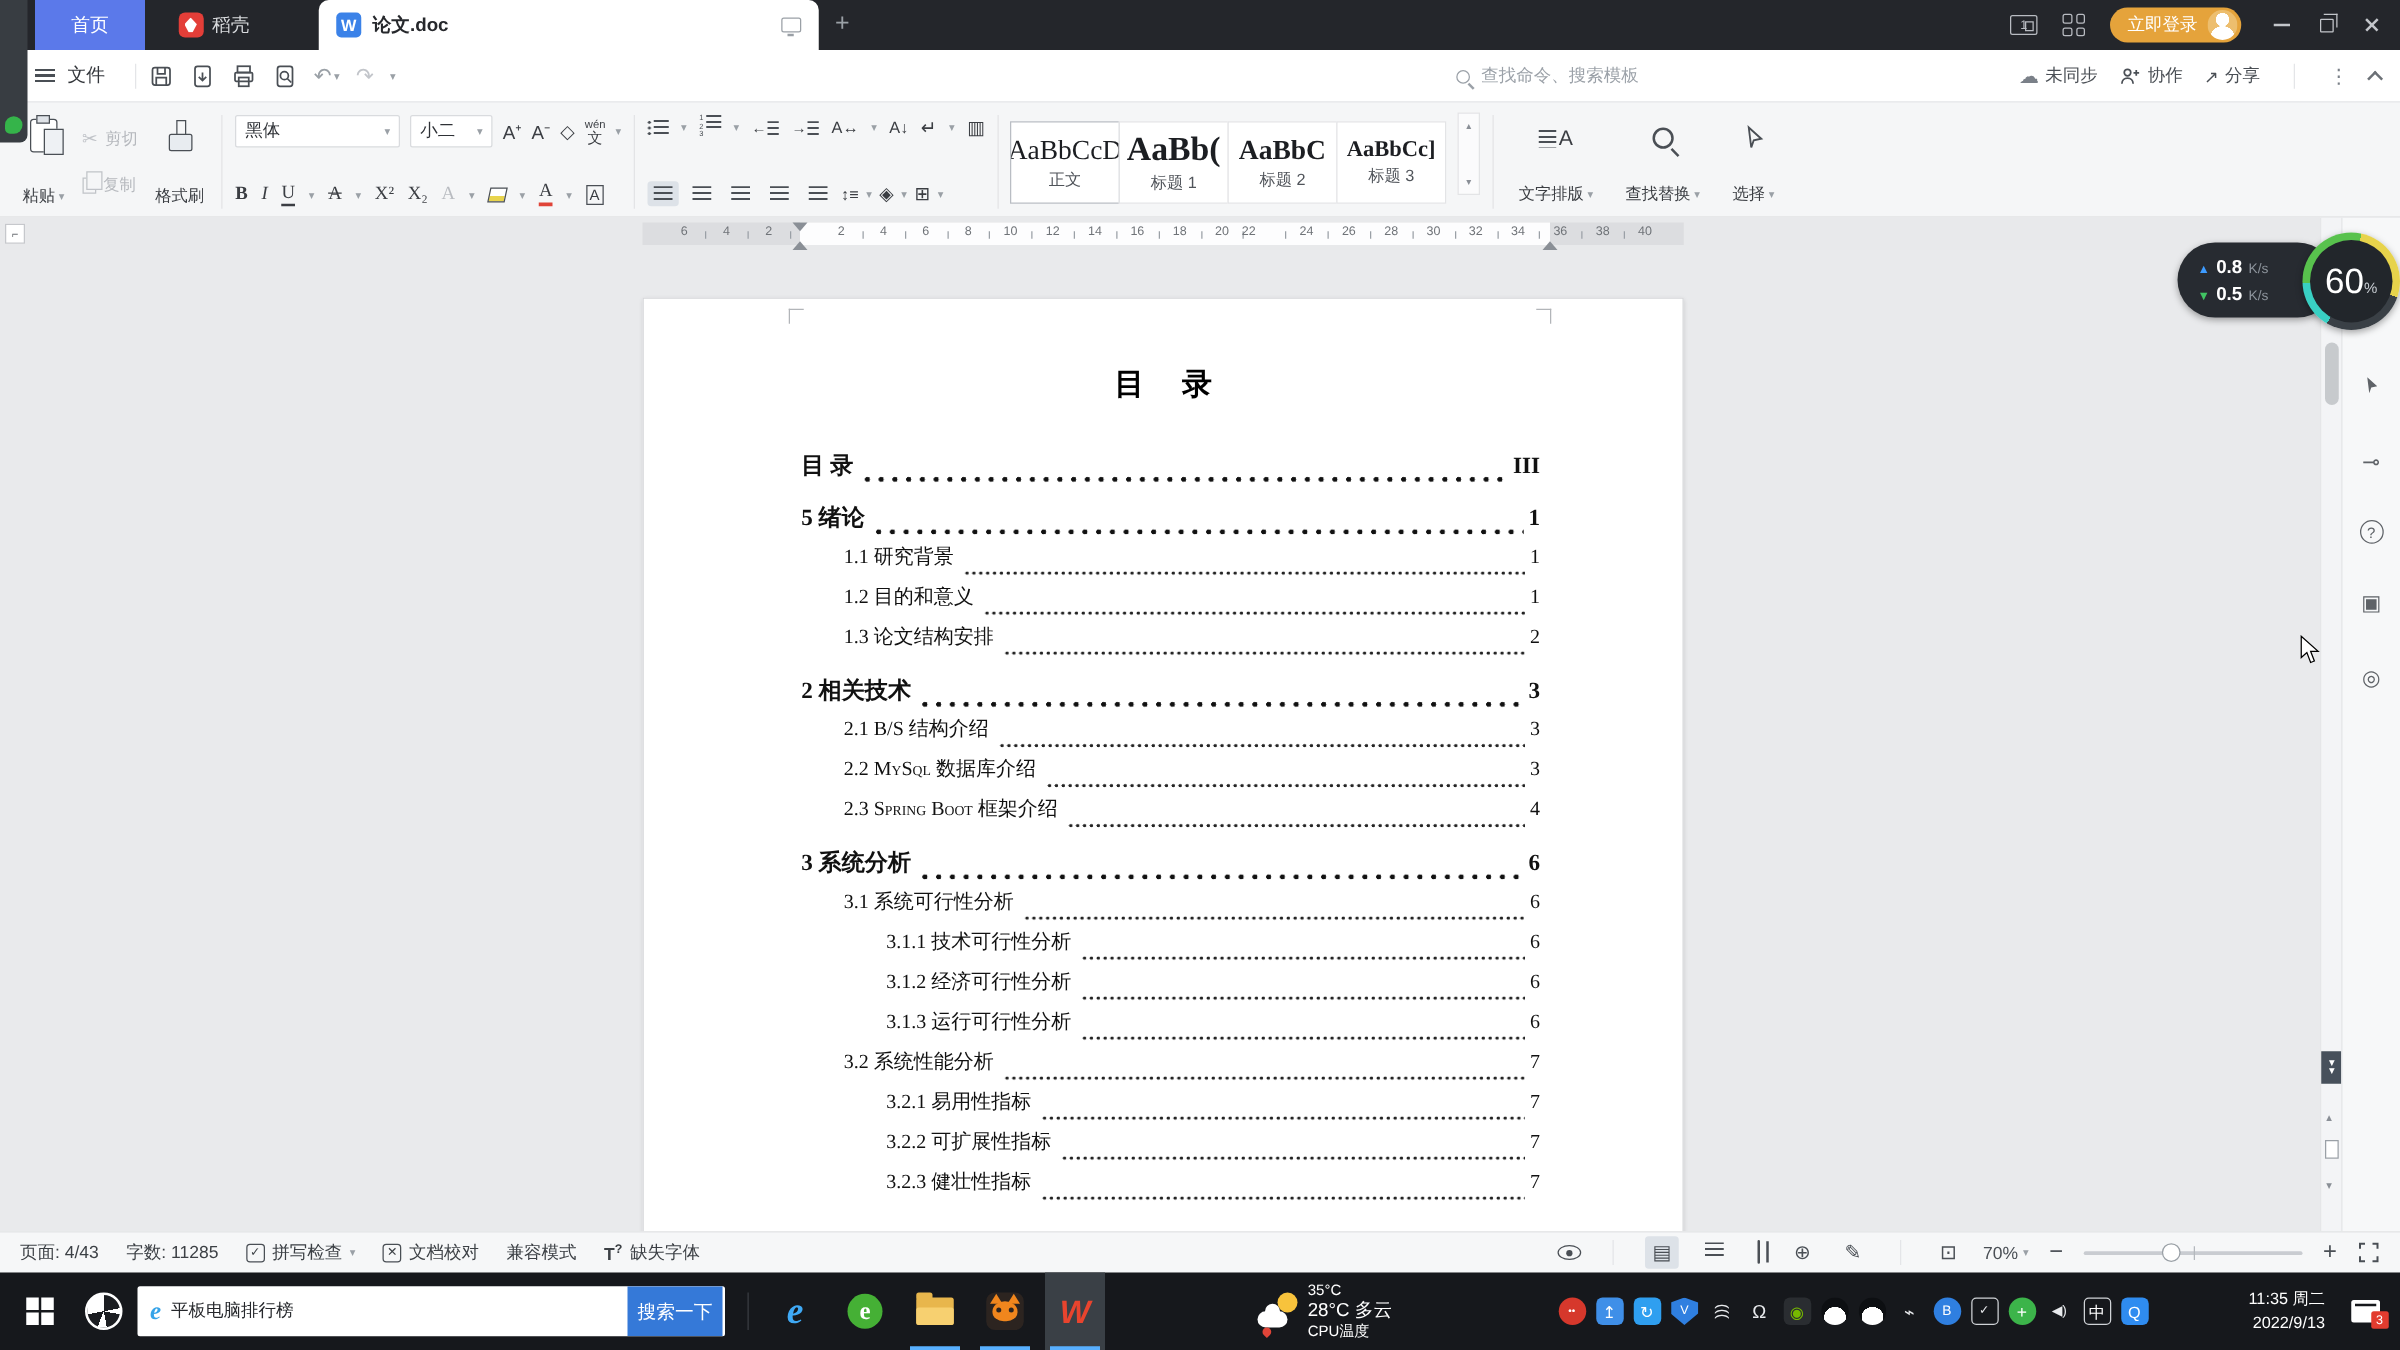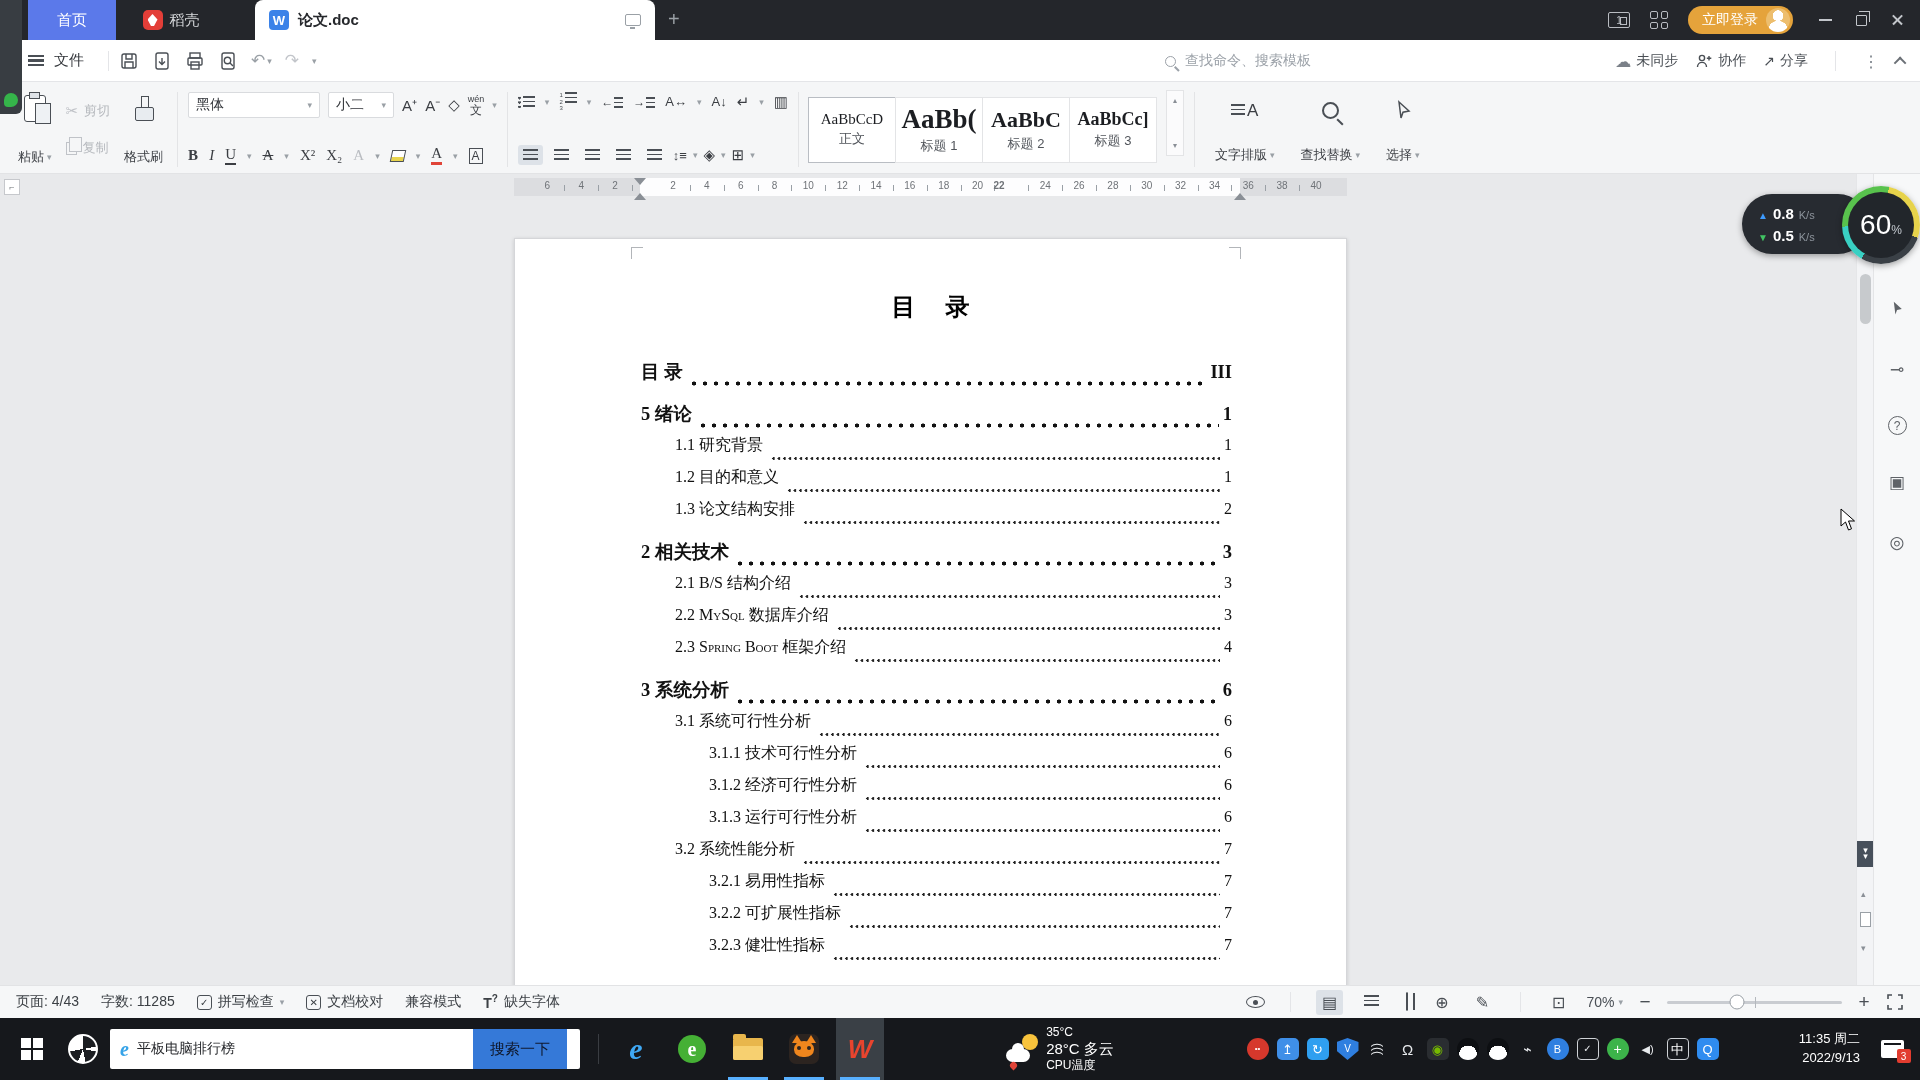--- a/index.html
+++ b/index.html
@@ -91,21 +91,21 @@
   .dotcol { width:3px; height:12px; background:repeating-radial-gradient(circle at 1.5px 2px, #4a4f55 0 1.2px, transparent 1.3px 4.5px); background-size:3px 4.5px; }
   .numcol { font-size:6px; line-height:1.1; color:#4a4f55; white-space:pre; }
   .hl2 { display:inline-block; width:12px; height:12px; background:repeating-linear-gradient(#4a4f55 0 1.6px, transparent 1.6px 4.6px); }
   .al { display:inline-block; width:15px; height:12px; background:repeating-linear-gradient(#4a4f55 0 1.6px, transparent 1.6px 4.6px); }
   .albox { padding:4px 5px; border-radius:3px; display:flex; }
   .albox.sel { background:#dde2e8; }
   .styles-gallery { display:flex; align-items:center; gap:0; }
   .style-cell { width:88px; height:66px; background:#fff; border:1px solid #e3e4e6; margin-left:-1px; display:flex; flex-direction:column; align-items:center; justify-content:center; gap:2px; overflow:hidden; }
   .style-cell.sel { border:1px solid #b9bdc3; box-shadow:inset 0 0 0 1px #fff; }
   .sprev { font-family:"Liberation Serif",serif; color:#1c1e22; white-space:nowrap; }
-  .s0 .sprev { font-size:15px; } .s1 .sprev { font-size:27px; font-weight:bold; } .s2 .sprev { font-size:22px; font-weight:bold; } .s3 .sprev { font-size:18px; font-weight:bold; }
+  .s0 .sprev { font-size:22px; } .s1 .sprev { font-size:27px; font-weight:bold; } .s2 .sprev { font-size:22px; font-weight:bold; } .s3 .sprev { font-size:18px; font-weight:bold; }
   .slabel { font-size:13px; color:#50545a; }
   .style-scroll { width:18px; height:66px; border:1px solid #e3e4e6; margin-left:-1px; background:#fbfbfc; display:flex; flex-direction:column; align-items:center; justify-content:space-between; padding:5px 0; color:#8a8f96; font-size:8px; }
   .rgt-tools { display:flex; align-items:stretch; gap:18px; padding:2px 6px; }
   .lines-a { font-size:15px; color:#3b3e43; display:flex; align-items:center; gap:2px; }
   .magbig { position:relative; width:17px; height:17px; border:2px solid #4a4f55; border-radius:50%; display:inline-block; }
   .magbig::after { content:""; position:absolute; right:-7px; bottom:-6px; width:8px; height:2px; background:#4a4f55; transform:rotate(45deg); }
 
   
   .ruler { position:absolute; left:0; top:174px; right:47px; height:26px; background:#e8e9eb; z-index:5; }
   .ruler-track { position:absolute; left:514px; top:4px; width:833px; height:18px; background:#dcdde0; }
@@ -179,21 +179,21 @@
   
   .taskbar { position:absolute; left:0; right:0; top:1018px; height:62px; background:#16181c; color:#fff; z-index:50; }
   .tb-item { position:absolute; top:0; height:62px; display:flex; align-items:center; justify-content:center; }
   .startgrid { display:grid; grid-template-columns:1fr 1fr; gap:2px; width:22px; height:22px; }
   .startgrid i { background:#fff; }
   .circ360 { width:30px; height:30px; border-radius:50%; background:conic-gradient(#1c1e22 0 22%, #fff 22% 28%, #1c1e22 28% 47%, #fff 47% 56%, #1c1e22 56% 72%, #fff 72% 100%); border:2px solid #fff; }
   .tb-search { left:110px; width:470px; }
   .searchbox { width:470px; height:40px; background:#fff; border-radius:2px; display:flex; align-items:center; padding-left:10px; gap:8px; position:relative; overflow:hidden; }
   .mini-e { color:#35a3e8; font-family:"Liberation Serif",serif; font-style:italic; font-weight:bold; font-size:20px; }
   .sq-text { color:#26282c; font-size:14px; }
-  .sq-btn { position:absolute; right:13px; top:0; width:94px; height:40px; background:#3579d8; color:#0f172a; font-size:15px; display:flex; align-items:center; justify-content:center; }
+  .sq-btn { position:absolute; right:2px; top:0; width:76px; height:40px; background:#3579d8; color:#ffffff; font-size:15px; display:flex; align-items:center; justify-content:center; }
   .tbsep { position:absolute; left:598px; top:16px; width:1px; height:30px; background:#3a3d42; }
   .big-e { color:#3fa9f5; font-family:"Liberation Serif",serif; font-style:italic; font-weight:bold; font-size:30px; }
   .big-e.green { color:#fff; background:#45b035; border-radius:50%; font-size:20px; width:28px; height:28px; display:flex; align-items:center; justify-content:center; font-style:normal; }
   .folder { position:relative; width:30px; height:22px; }
   .folder .back { position:absolute; inset:0; background:#e8b64c; border-radius:2px; }
   .folder .tabf { position:absolute; left:0; top:-4px; width:13px; height:5px; background:#e8b64c; border-radius:2px 2px 0 0; }
   .folder .front { position:absolute; left:0; bottom:0; width:30px; height:14px; background:#f7d070; border-radius:2px; }
   .douyu { position:relative; width:30px; height:30px; background:#2c2420; border-radius:7px; display:flex; align-items:center; justify-content:center; }
   .douyu .face { width:20px; height:16px; background:#f0861d; border-radius:50% 50% 45% 45%; position:relative; }
   .douyu .face::before, .douyu .face::after { content:""; position:absolute; top:5px; width:4px; height:4px; border-radius:50%; background:#2c2420; }
@@ -512,21 +512,21 @@
         <span class="rnum" style="left: 842.2px;">12</span>
         <span class="rtick" style="left: 859.12px;"></span>
         <span class="rnum" style="left: 876.04px;">14</span>
         <span class="rtick" style="left: 892.96px;"></span>
         <span class="rnum" style="left: 909.88px;">16</span>
         <span class="rtick" style="left: 926.8px;"></span>
         <span class="rnum" style="left: 943.72px;">18</span>
         <span class="rtick" style="left: 960.64px;"></span>
         <span class="rnum" style="left: 977.56px;">20</span>
         <span class="rtick" style="left: 994.48px;"></span>
-        <span class="rnum" style="left: 999px; font-weight: bold;">22</span>
+        <span class="rnum" style="left: 999px;">22</span>
         <span class="rtick" style="left: 1028.32px;"></span>
         <span class="rnum" style="left: 1045.24px;">24</span>
         <span class="rtick" style="left: 1062.16px;"></span>
         <span class="rnum" style="left: 1079.08px;">26</span>
         <span class="rtick" style="left: 1096px;"></span>
         <span class="rnum" style="left: 1112.92px;">28</span>
         <span class="rtick" style="left: 1129.84px;"></span>
         <span class="rnum" style="left: 1146.76px;">30</span>
         <span class="rtick" style="left: 1163.68px;"></span>
         <span class="rnum" style="left: 1180.6px;">32</span>

